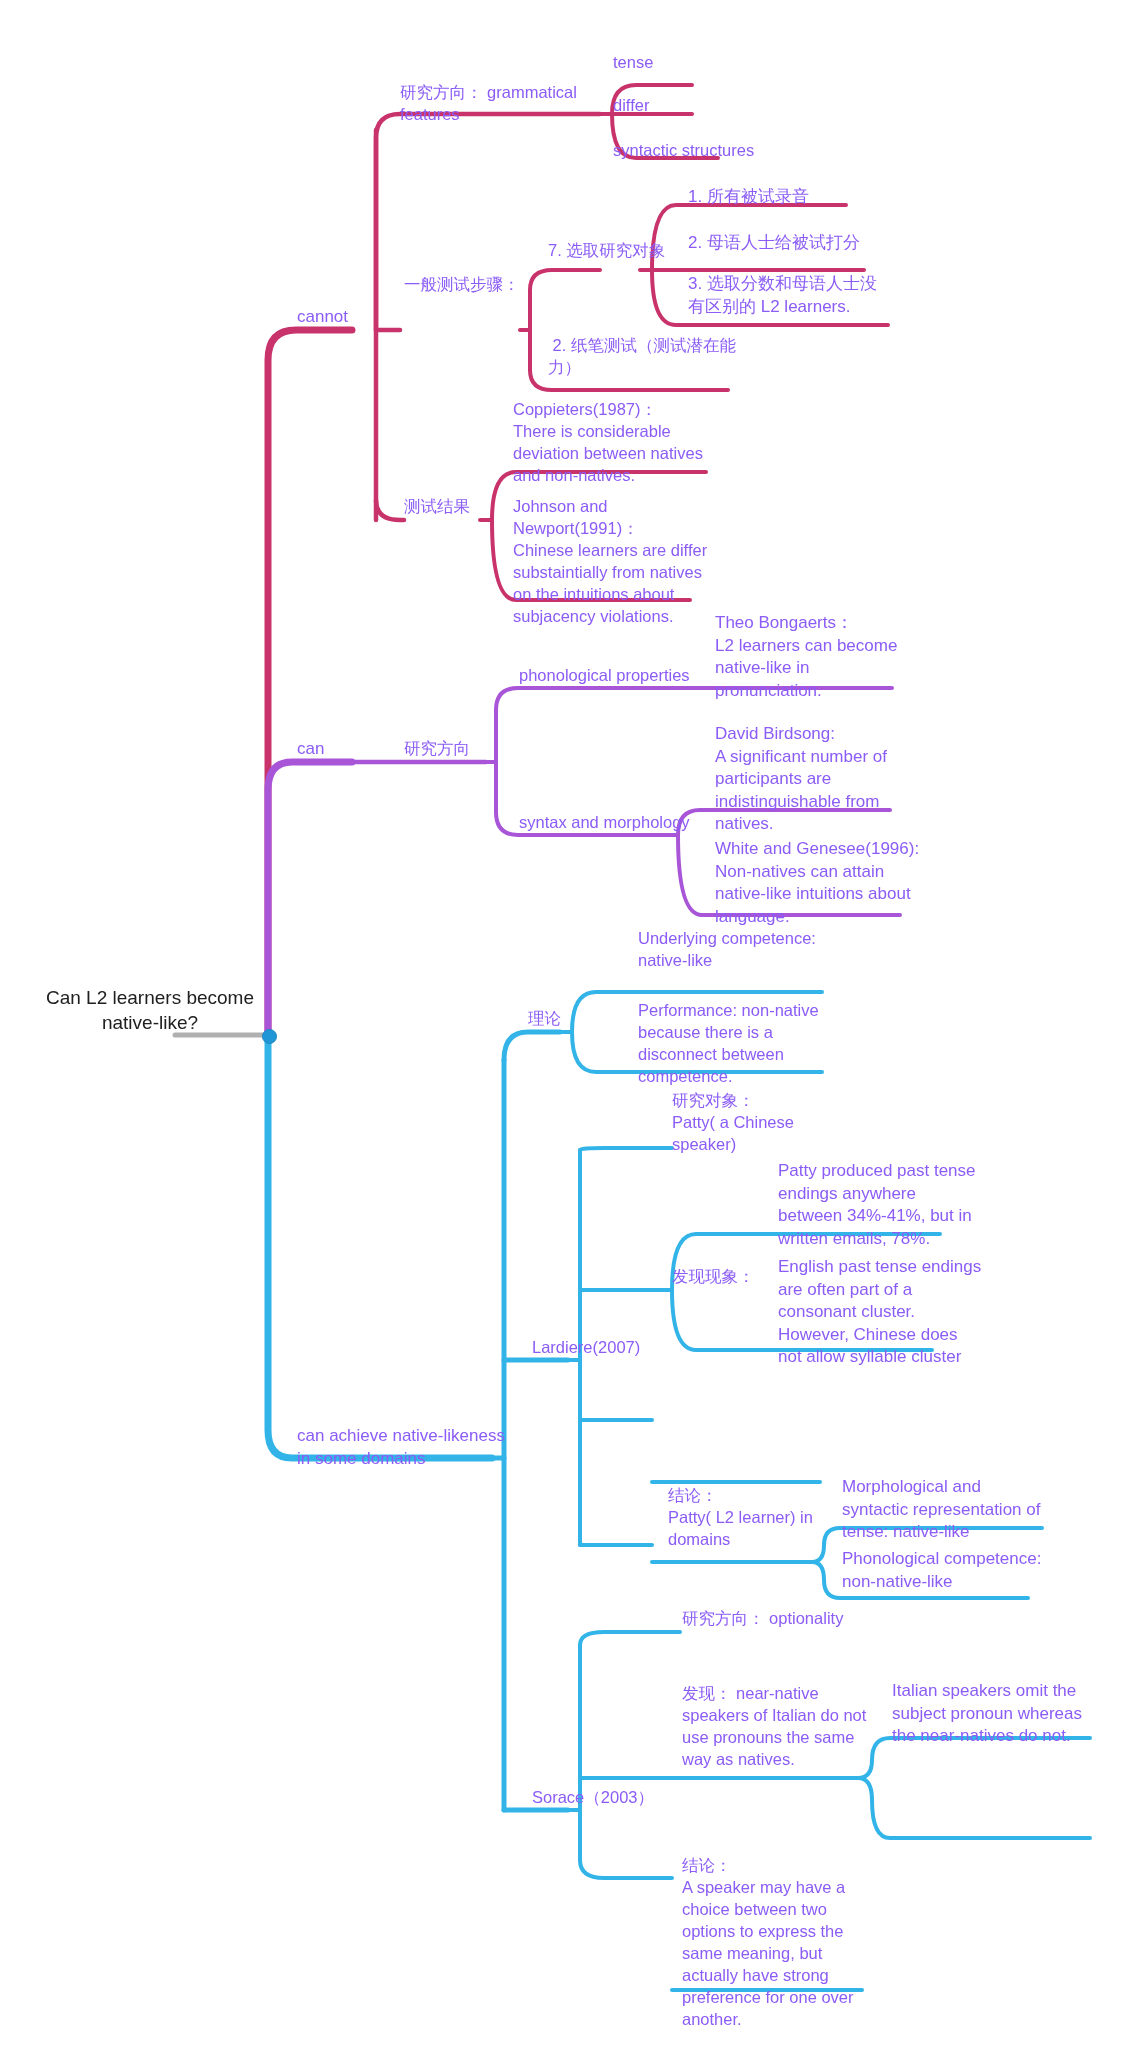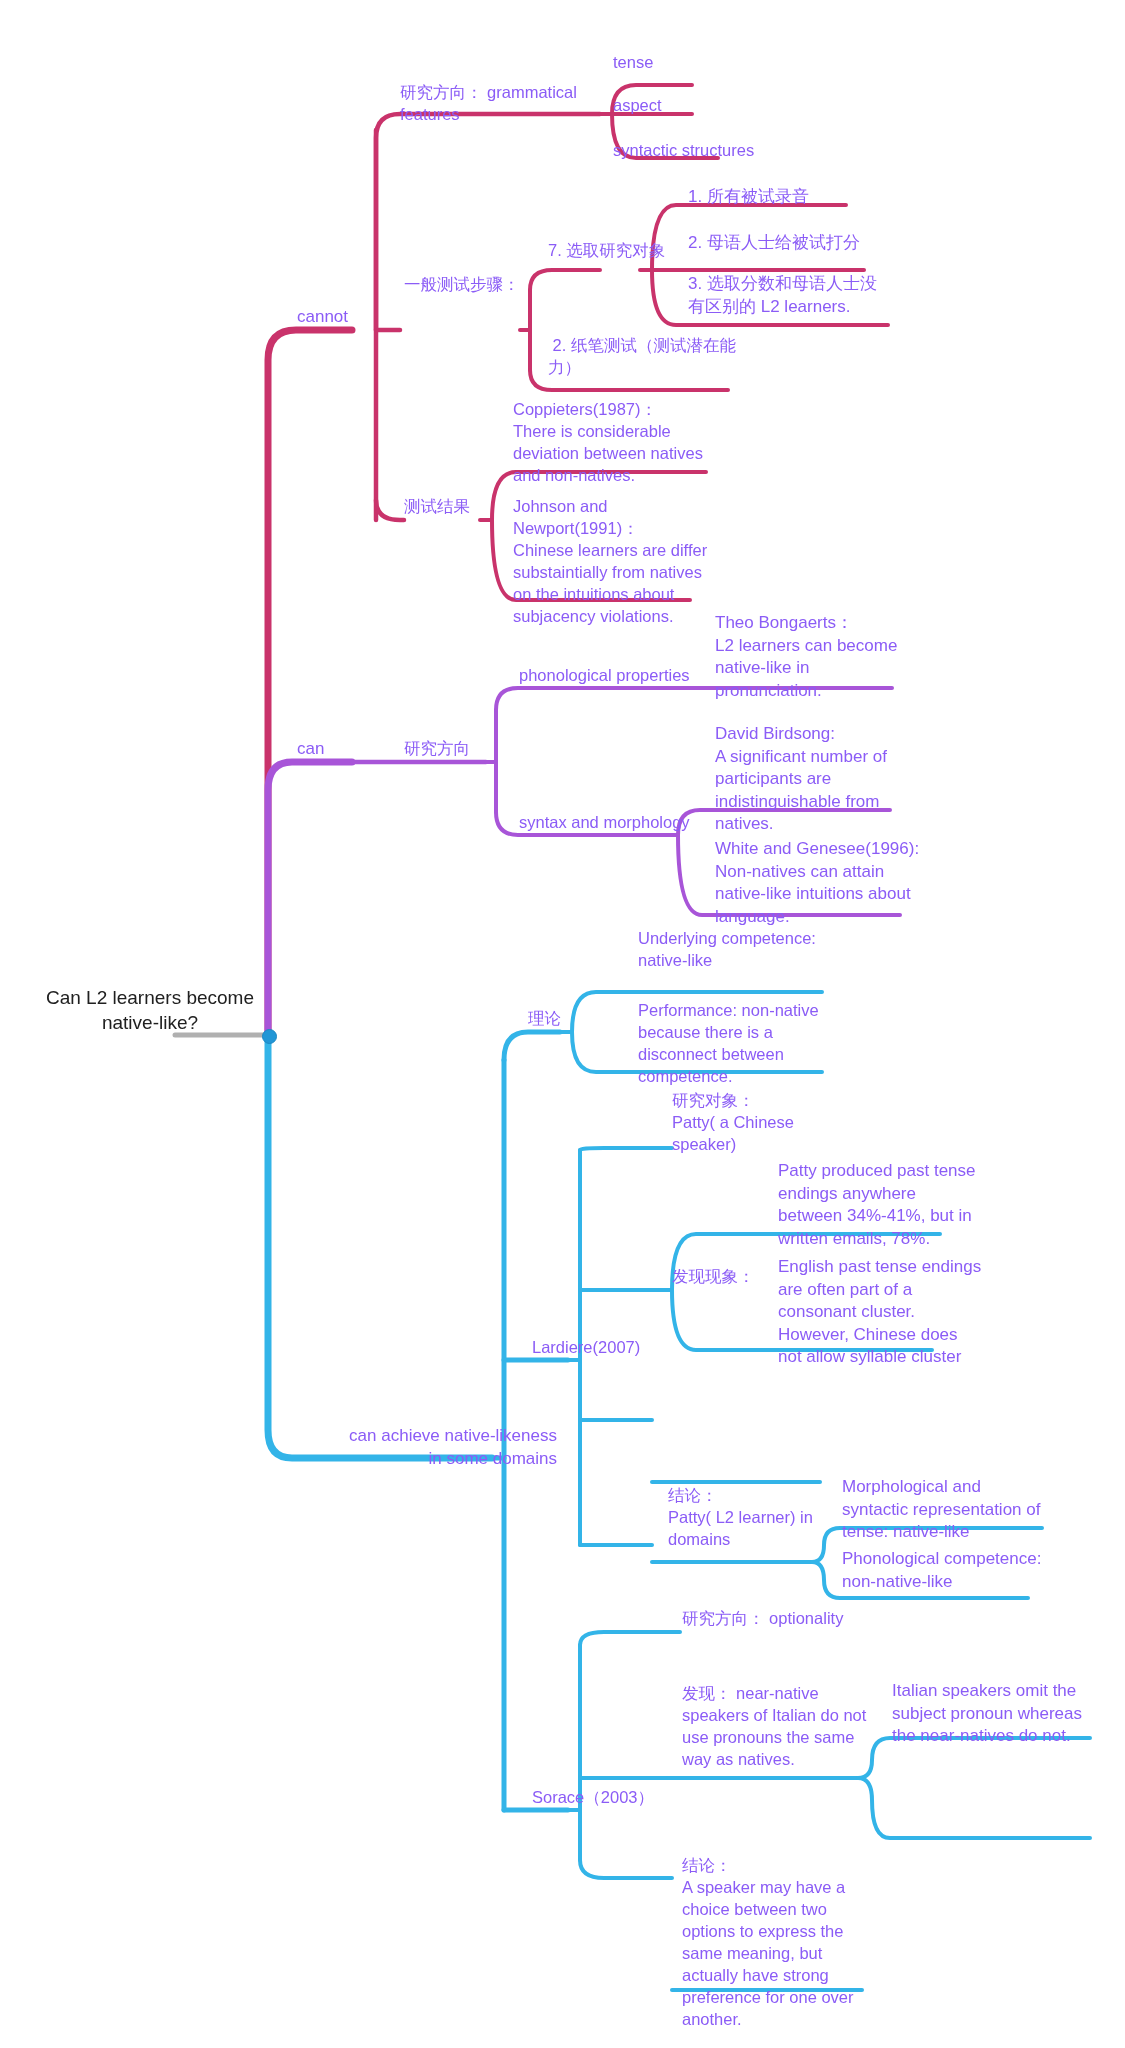--- a/index.html
+++ b/index.html
@@ -129,21 +129,21 @@
   <div class="rootdot" style="left:262px;top:1029px;"></div>
 
   <div class="node root" style="left:30px;top:985px;width:240px;">Can L2 learners become
 native-like?</div>
 
   <div class="node lvl1" style="left:297px;top:306px;width:90px;">cannot</div>
 
   <div class="node lvl2" style="left:400px;top:82px;width:200px;">研究方向： grammatical
 features</div>
   <div class="node lvl3" style="left:613px;top:52px;width:180px;">tense</div>
-  <div class="node lvl3" style="left:613px;top:95px;width:180px;">aspect</div>
+  <div class="node lvl3" style="left:613px;top:95px;width:180px;">differ</div>
   <div class="node lvl3" style="left:613px;top:140px;width:220px;">syntactic structures</div>
 
   <div class="node lvl2" style="left:404px;top:274px;width:160px;">一般测试步骤：</div>
   <div class="node lvl3" style="left:548px;top:240px;width:180px;">7. 选取研究对象</div>
   <div class="node lvl4" style="left:688px;top:186px;width:220px;">1. 所有被试录音</div>
   <div class="node lvl4" style="left:688px;top:232px;width:240px;">2. 母语人士给被试打分</div>
   <div class="node lvl4" style="left:688px;top:273px;width:220px;">3. 选取分数和母语人士没
 有区别的 L2 learners.</div>
   <div class="node lvl3" style="left:548px;top:335px;width:200px;"> 2. 纸笔测试（测试潜在能
 力）</div>
@@ -171,21 +171,21 @@
   <div class="node lvl4" style="left:715px;top:723px;width:230px;">David Birdsong:
 A significant number of
 participants are
 indistinguishable from
 natives.</div>
   <div class="node lvl4" style="left:715px;top:838px;width:240px;">White and Genesee(1996):
 Non-natives can attain
 native-like intuitions about
 language.</div>
 
-  <div class="node lvl1" style="left:297px;top:1425px;width:260px;text-align:right;">can achieve native-likeness
+  <div class="node lvl1" style="left:297px;top:1425px;width:260px;">can achieve native-likeness
 in some domains</div>
 
   <div class="node lvl2" style="left:528px;top:1008px;width:80px;">理论</div>
   <div class="node lvl3" style="left:638px;top:1000px;width:230px;">Performance: non-native
 because there is a
 disconnect between
 competence.</div>
   <div class="node lvl3" style="left:638px;top:928px;width:240px;">Underlying competence:
 native-like</div>
 

